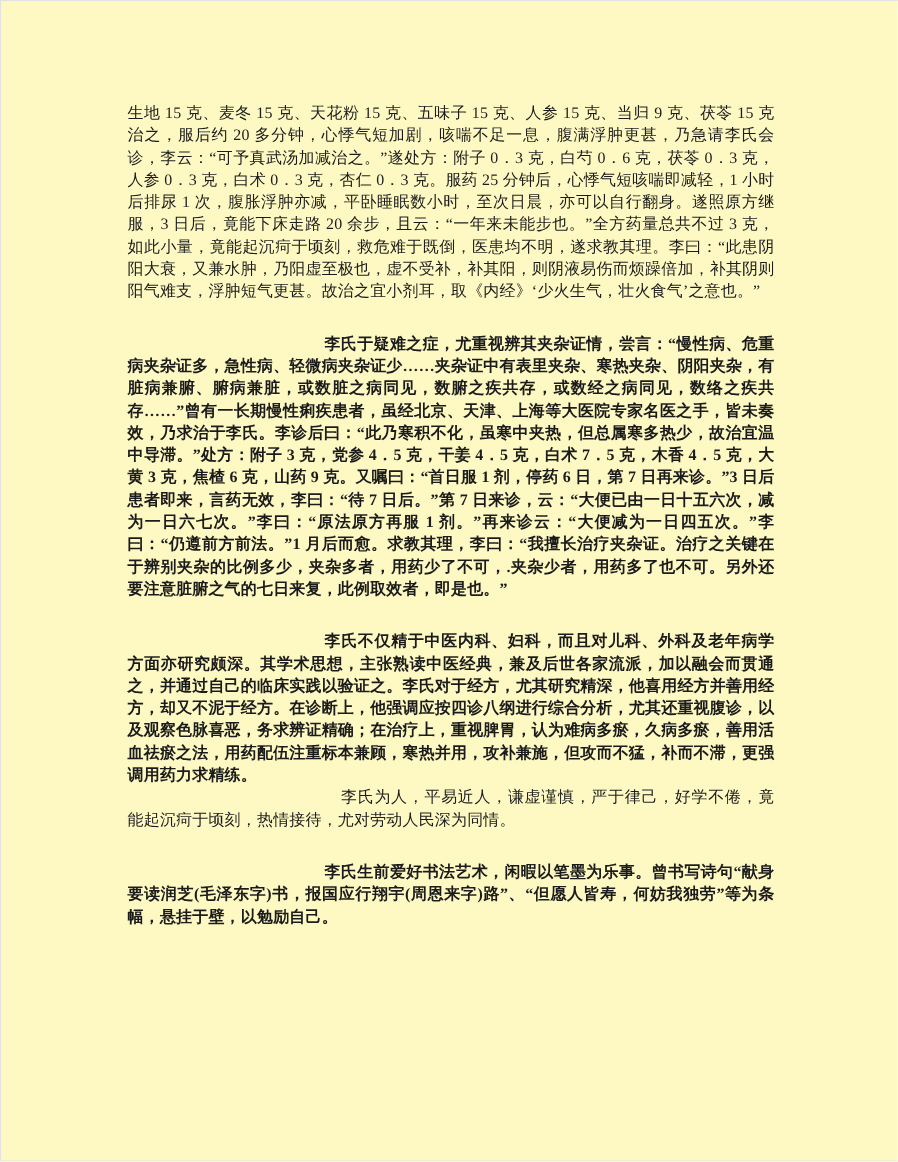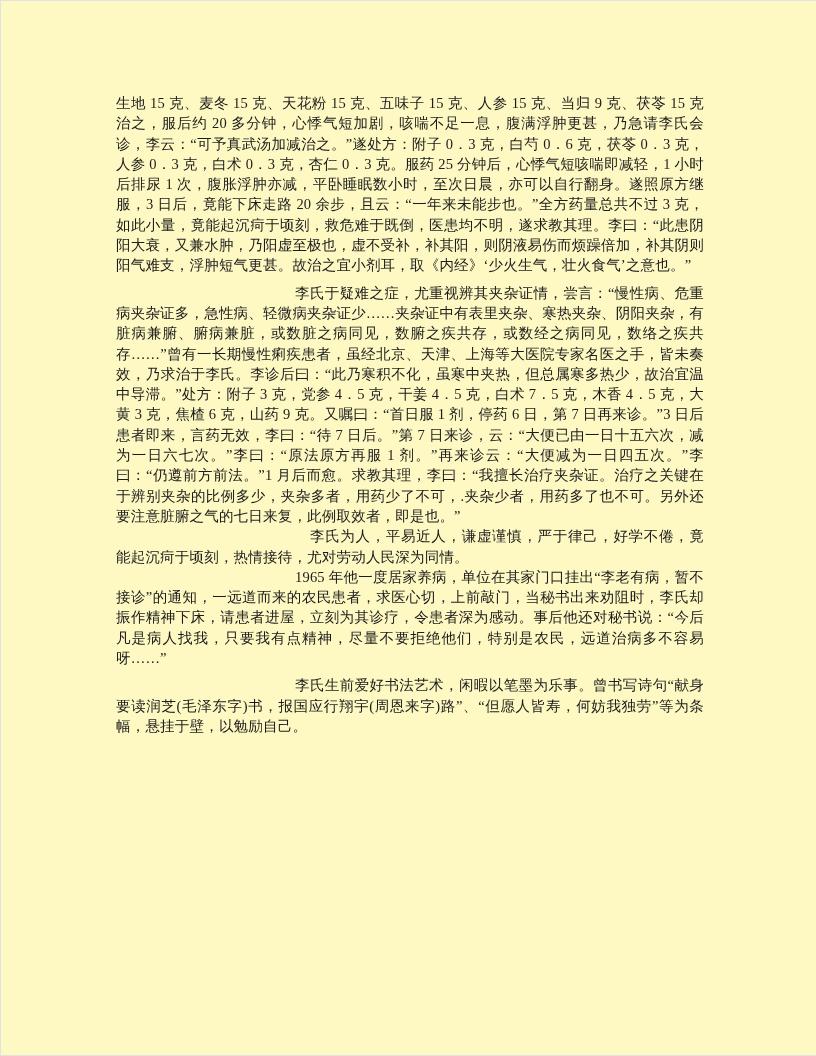--- a/index.html
+++ b/index.html
@@ -29,33 +29,34 @@
     line-height: 20.3px;
     color: #1b1b1b;
     text-align: justify;
     text-justify: inter-character;
     letter-spacing: 0.2px;
   }
   .para {
     margin: 0;
   }
   .gap {
-    margin-top: 7px;
+    margin-top: 27px;
+    font-weight: bold;
   }
   .indent {
     text-indent: 179px;
   }
   .indent-xl {
     text-indent: 194px;
   }
 </style>
 </head>
 <body>
 
 <div class="page">
   <div class="text-block">
     <p class="para">生地 15 克、麦冬 15 克、天花粉 15 克、五味子 15 克、人参 15 克、当归 9 克、茯苓 15 克治之，服后约 20 多分钟，心悸气短加剧，咳喘不足一息，腹满浮肿更甚，乃急请李氏会诊，李云：“可予真武汤加减治之。”遂处方：附子 0．3 克，白芍 0．6 克，茯苓 0．3 克，人参 0．3 克，白术 0．3 克，杏仁 0．3 克。服药 25 分钟后，心悸气短咳喘即减轻，1 小时后排尿 1 次，腹胀浮肿亦减，平卧睡眠数小时，至次日晨，亦可以自行翻身。遂照原方继服，3 日后，竟能下床走路 20 余步，且云：“一年来未能步也。”全方药量总共不过 3 克，如此小量，竟能起沉疴于顷刻，救危难于既倒，医患均不明，遂求教其理。李曰：“此患阴阳大衰，又兼水肿，乃阳虚至极也，虚不受补，补其阳，则阴液易伤而烦躁倍加，补其阴则阳气难支，浮肿短气更甚。故治之宜小剂耳，取《内经》‘少火生气，壮火食气’之意也。”</p>
     <p class="para gap indent">李氏于疑难之症，尤重视辨其夹杂证情，尝言：“慢性病、危重病夹杂证多，急性病、轻微病夹杂证少……夹杂证中有表里夹杂、寒热夹杂、阴阳夹杂，有脏病兼腑、腑病兼脏，或数脏之病同见，数腑之疾共存，或数经之病同见，数络之疾共存……”曾有一长期慢性痢疾患者，虽经北京、天津、上海等大医院专家名医之手，皆未奏效，乃求治于李氏。李诊后曰：“此乃寒积不化，虽寒中夹热，但总属寒多热少，故治宜温中导滞。”处方：附子 3 克，党参 4．5 克，干姜 4．5 克，白术 7．5 克，木香 4．5 克，大黄 3 克，焦楂 6 克，山药 9 克。又嘱曰：“首日服 1 剂，停药 6 日，第 7 日再来诊。”3 日后患者即来，言药无效，李曰：“待 7 日后。”第 7 日来诊，云：“大便已由一日十五六次，减为一日六七次。”李曰：“原法原方再服 1 剂。”再来诊云：“大便减为一日四五次。”李曰：“仍遵前方前法。”1 月后而愈。求教其理，李曰：“我擅长治疗夹杂证。治疗之关键在于辨别夹杂的比例多少，夹杂多者，用药少了不可，.夹杂少者，用药多了也不可。另外还要注意脏腑之气的七日来复，此例取效者，即是也。”</p>
+    <p class="para gap indent">李氏不仅精于中医内科、妇科，而且对儿科、外科及老年病学方面亦研究颇深。其学术思想，主张熟读中医经典，兼及后世各家流派，加以融会而贯通之，并通过自己的临床实践以验证之。李氏对于经方，尤其研究精深，他喜用经方并善用经方，却又不泥于经方。在诊断上，他强调应按四诊八纲进行综合分析，尤其还重视腹诊，以及观察色脉喜恶，务求辨证精确；在治疗上，重视脾胃，认为难病多瘀，久病多瘀，善用活血祛瘀之法，用药配伍注重标本兼顾，寒热并用，攻补兼施，但攻而不猛，补而不滞，更强调用药力求精练。</p>
     <p class="para indent-xl">李氏为人，平易近人，谦虚谨慎，严于律己，好学不倦，竟能起沉疴于顷刻，热情接待，尤对劳动人民深为同情。</p>
-    <p class="para indent">1965 年他一度居家养病，单位在其家门口挂出“李老有病，暂不接诊”的通知，一远道而来的农民患者，求医心切，上前敲门，当秘书出来劝阻时，李氏却振作精神下床，请患者进屋，立刻为其诊疗，令患者深为感动。事后他还对秘书说：“今后凡是病人找我，只要我有点精神，尽量不要拒绝他们，特别是农民，远道治病多不容易呀……”</p>
     <p class="para gap indent">李氏生前爱好书法艺术，闲暇以笔墨为乐事。曾书写诗句“献身要读润芝(毛泽东字)书，报国应行翔宇(周恩来字)路”、“但愿人皆寿，何妨我独劳”等为条幅，悬挂于壁，以勉励自己。</p>
   </div>
 </div>
 
 </body></html>

